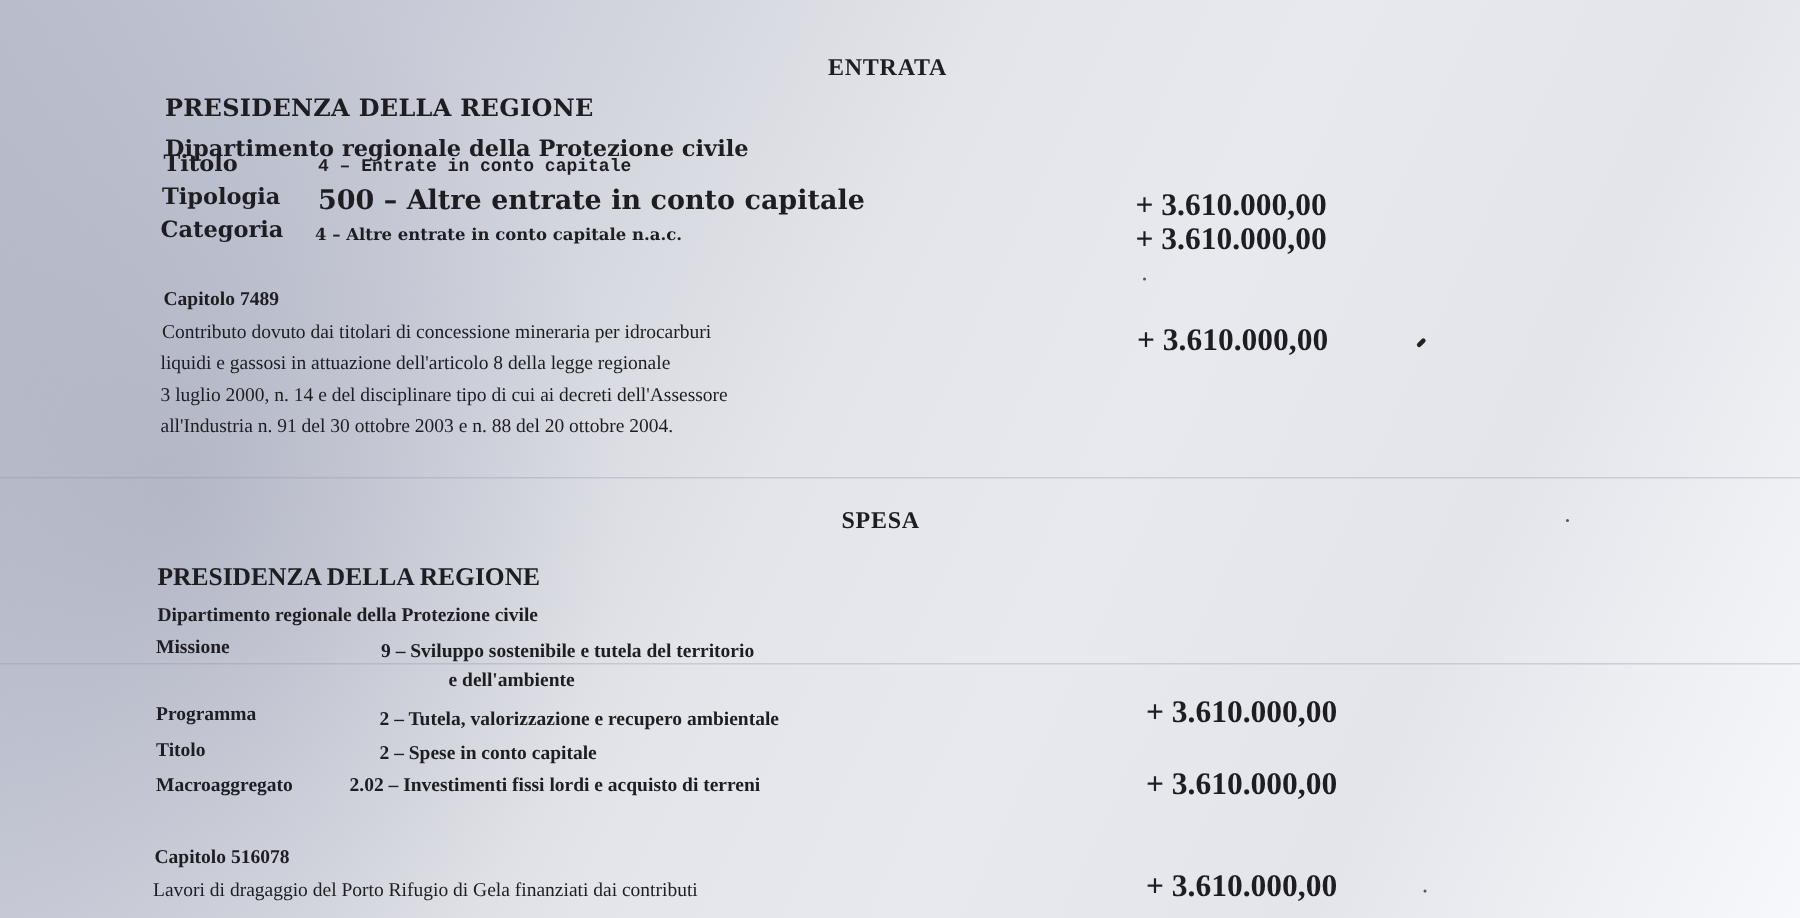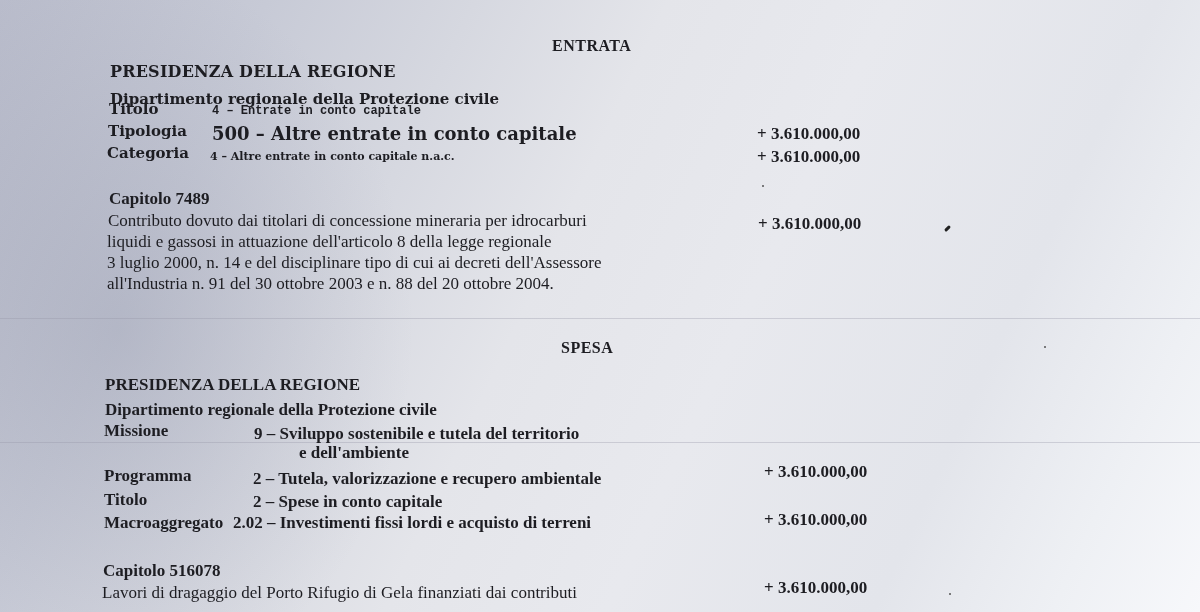--- a/index.html
+++ b/index.html
@@ -9,25 +9,25 @@
     font-family: "Liberation Serif", "DejaVu Serif", serif;
     color: #1d1d22;
   }
   .shade {
     position: absolute; left: 0; top: 0; width: 1200px; height: 612px;
     background: radial-gradient(ellipse 420px 520px at 120px 330px, rgba(120,125,150,0.25), rgba(120,125,150,0) 70%);
     pointer-events: none;
   }
   .fold { position: absolute; left: 0; width: 1200px; height: 1px; background: rgba(150,150,165,0.35); }
   .doc { position: absolute; left: 0; top: 0; width: 961px; height: 612px; }
-  .t { position: absolute; white-space: nowrap; font-size: 17px; line-height: 20px; }
+  .t { position: absolute; white-space: nowrap; font-size: 13px; line-height: 20px; }
   .b { font-weight: bold; }
   .heavy { font-weight: bold; font-size: 18px; letter-spacing: 0.2px; }
   .center-title { font-weight: bold; font-size: 16px; letter-spacing: 0.5px; }
-  .amt { position: absolute; white-space: nowrap; font-weight: bold; font-size: 17px; }
+  .amt { position: absolute; white-space: nowrap; font-weight: bold; font-size: 21px; }
   .mark { position: absolute; width: 7px; height: 3px; background: #222; transform: rotate(-45deg); border-radius: 2px; }
   .dot { position: absolute; width: 2px; height: 2px; background: #555; border-radius: 50%; }
 </style>
 </head>
 <body>
 
 <div class="shade"></div>
 <div class="fold" style="top:318px"></div>
 <div class="fold" style="top:442px"></div>
 

